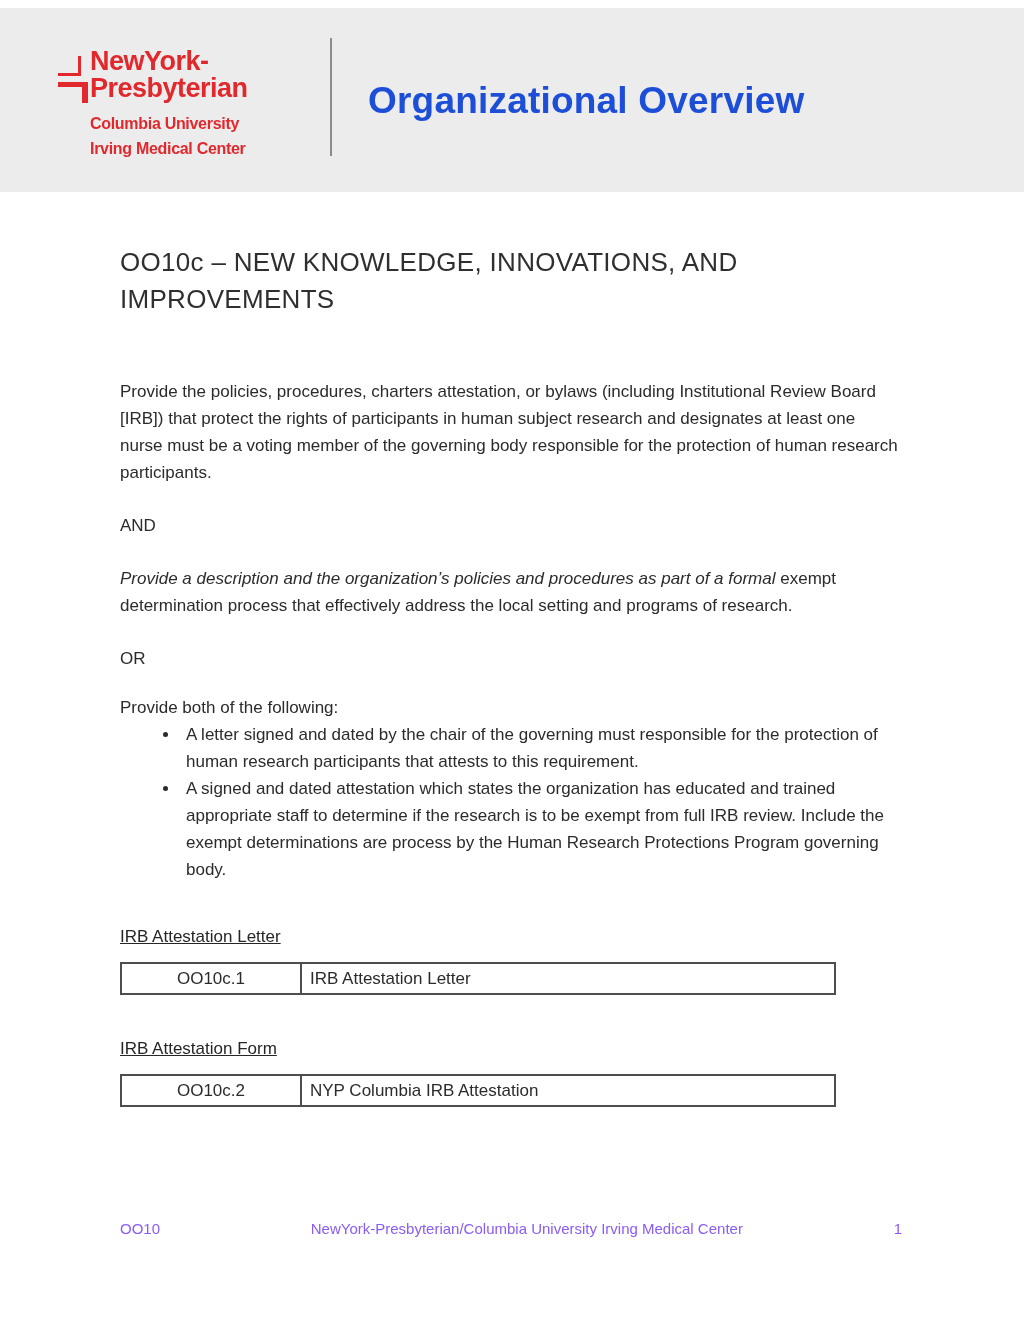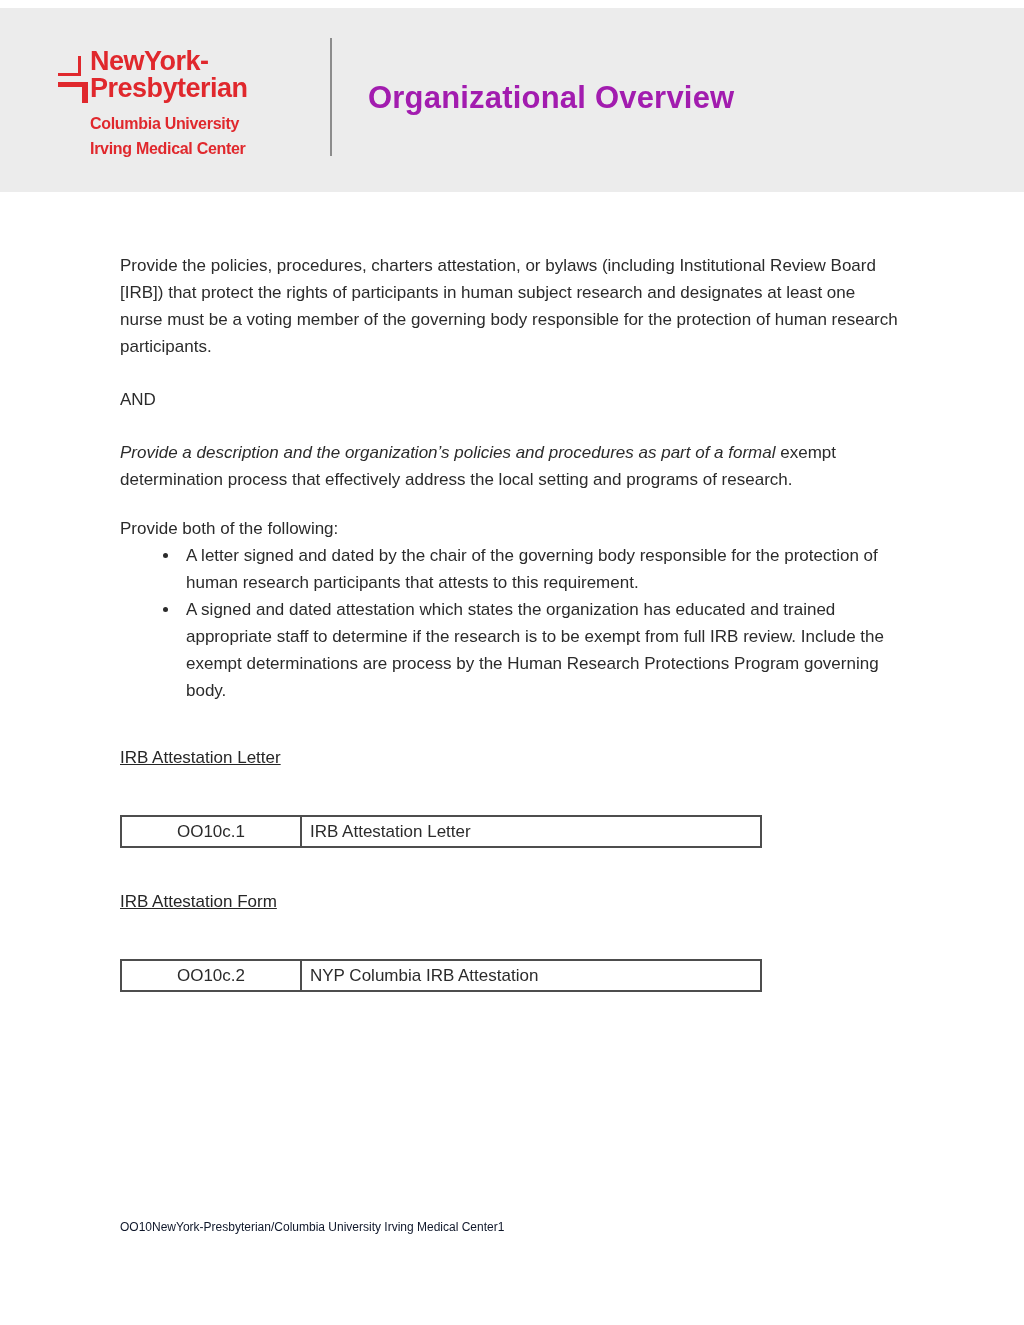--- a/index.html
+++ b/index.html
@@ -72,23 +72,23 @@
     left: 330px;
     top: 30px;
     width: 2px;
     height: 118px;
     background: #8c8c8c;
   }
   .header-title {
     position: absolute;
     left: 368px;
     top: 72px;
-    font-size: 31px;
+    font-size: 37px;
     font-weight: 700;
-    color: #a21caf;
+    color: #1d4ed8;
     letter-spacing: 0.2px;
   }
 
   
   .content {
     position: absolute;
     top: 192px;
     left: 120px;
     width: 782px;
     font-size: 17px;
@@ -116,22 +116,22 @@
     padding-left: 6px;
   }
   .section-heading {
     margin: 40px 0 0 0;
     font-size: 17px;
     font-weight: 400;
     text-decoration: underline;
     color: #262626;
   }
   table.doc-table {
-    margin-top: 44px;
-    width: 642px;
+    margin-top: 12px;
+    width: 716px;
     border-collapse: collapse;
     table-layout: fixed;
   }
   table.doc-table td {
     border: 2px solid #4d4d4d;
     height: 25px;
     font-size: 17px;
     padding: 1px 8px;
     background: #ffffff;
   }
@@ -143,24 +143,24 @@
     text-align: left;
   }
 
   
   .footer {
     position: absolute;
     top: 1220px;
     left: 120px;
     width: 782px;
     display: flex;
-    justify-content: flex-start;
+    justify-content: space-between;
     align-items: baseline;
-    font-size: 12px;
-    color: #0f172a;
+    font-size: 15px;
+    color: #8b5cf6;
   }
 </style>
 </head>
 <body>
 
 <div class="page">
 
   <div class="header">
     <div class="logo">
       <div class="logo-marks">
@@ -175,32 +175,34 @@
           <div>Irving Medical Center</div>
         </div>
       </div>
     </div>
     <div class="header-divider"></div>
     <div class="header-title">Organizational Overview</div>
   </div>
 
   <div class="content">
 
+    <h1 class="doc-heading">OO10c – NEW KNOWLEDGE, INNOVATIONS, AND IMPROVEMENTS</h1>
 
     <p class="para">Provide the policies, procedures, charters attestation, or bylaws (including Institutional Review Board [IRB]) that protect the rights of participants in human subject research and designates at least one nurse must be a voting member of the governing body responsible for the protection of human research participants.</p>
 
     <p class="connector">AND</p>
 
     <p class="para-mixed"><span class="it">Provide a description and the organization’s policies and procedures as part of a formal</span><span> exempt determination process that effectively address the local setting and programs of research.</span></p>
 
+    <p class="connector">OR</p>
 
     <p class="list-intro">Provide both of the following:</p>
 
     <ul class="doc-list">
-      <li>A letter signed and dated by the chair of the governing body responsible for the protection of human research participants that attests to this requirement.</li>
+      <li>A letter signed and dated by the chair of the governing must responsible for the protection of human research participants that attests to this requirement.</li>
       <li>A signed and dated attestation which states the organization has educated and trained appropriate staff to determine if the research is to be exempt from full IRB review. Include the exempt determinations are process by the Human Research Protections Program governing body.</li>
     </ul>
 
     <h2 class="section-heading">IRB Attestation Letter</h2>
 
     <table class="doc-table">
       <tbody>
       <tr>
         <td class="cell-code">OO10c.1</td>
         <td class="cell-label">IRB Attestation Letter</td>

